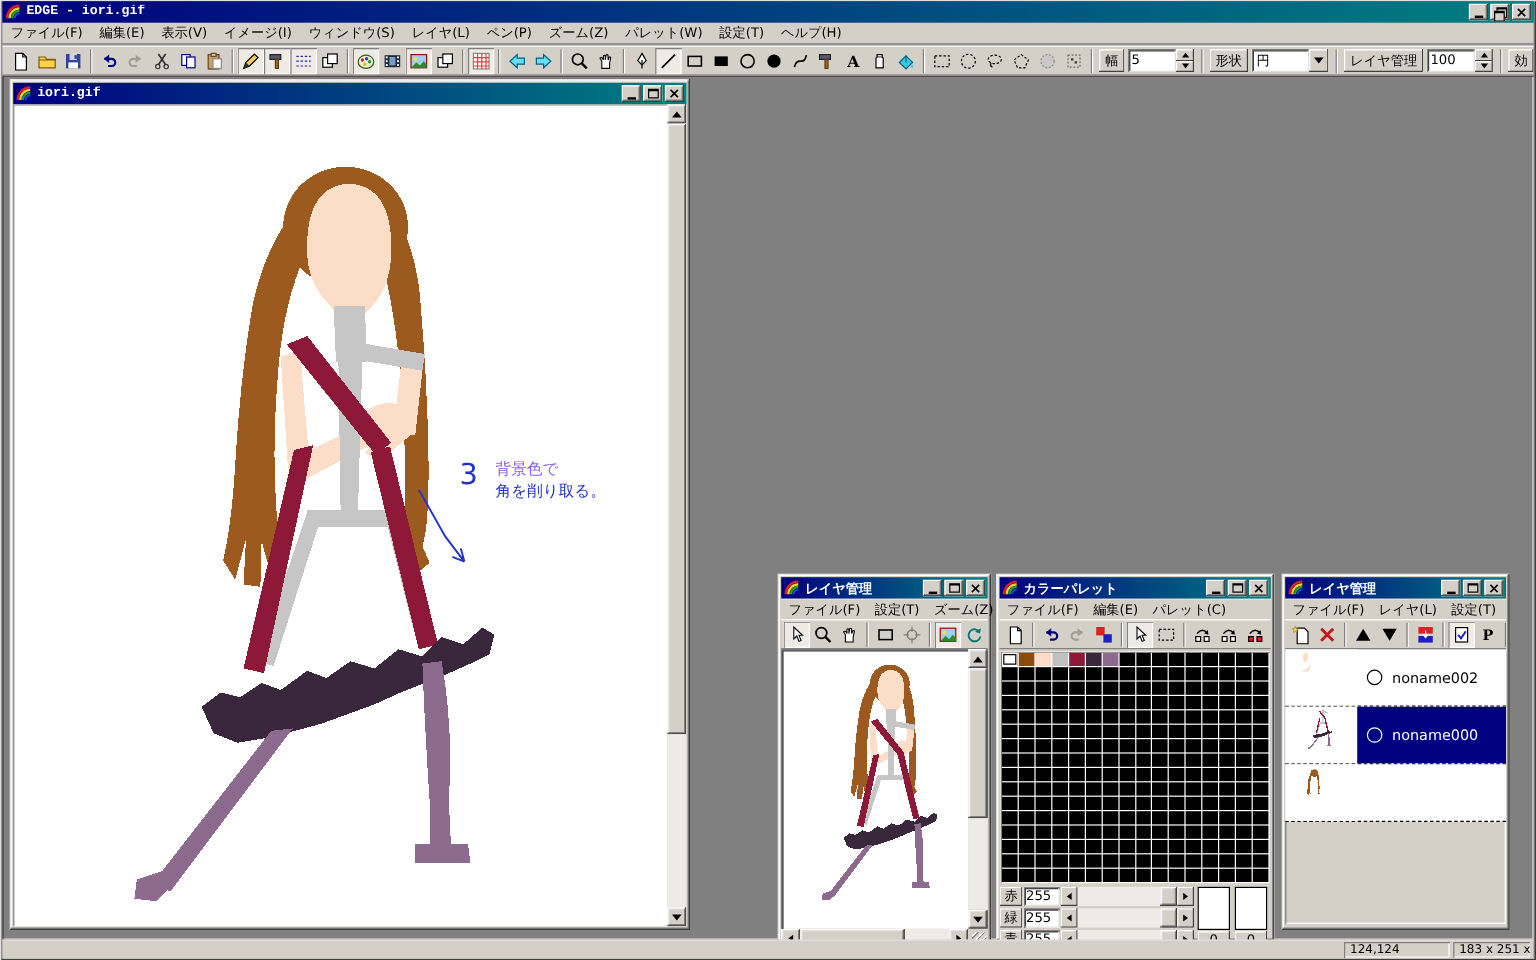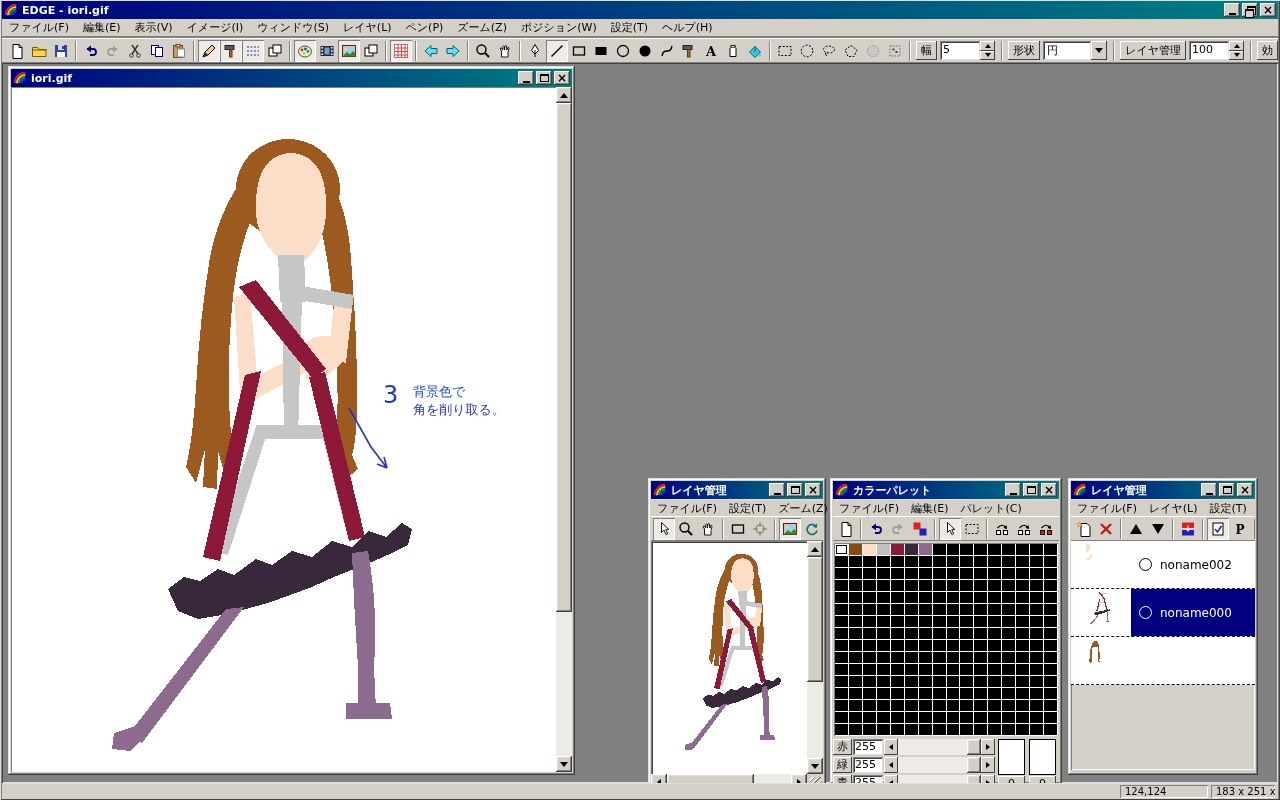--- a/index.html
+++ b/index.html
@@ -5,21 +5,21 @@
   *{margin:0;padding:0;box-sizing:border-box;}
   html,body{width:1280px;height:800px;overflow:hidden;}
   body{font-family:"DejaVu Sans","Liberation Sans",sans-serif;font-size:11px;color:#000;background:#808080;}
   #app{position:relative;width:1280px;height:800px;background:#808080;box-shadow:inset 1px 1px 0 #dfdfdf,inset -1px -1px 0 #404040;}
   .raised1{background:#D4D0C8;box-shadow:inset -1px -1px 0 #404040,inset 1px 1px 0 #fff,inset -2px -2px 0 #808080,inset 2px 2px 0 #dfdfdf;}
   .raisedthin{background:#D4D0C8;box-shadow:inset -1px -1px 0 #404040,inset 1px 1px 0 #fff;}
   .field{background:#fff;box-shadow:inset 1px 1px 0 #808080,inset -1px -1px 0 #dfdfdf,inset 2px 2px 0 #404040;}
   .winframe{position:absolute;background:#D4D0C8;box-shadow:inset -1px -1px 0 #404040,inset 1px 1px 0 #dfdfdf,inset -2px -2px 0 #808080,inset 2px 2px 0 #fff;padding:3px;}
   .titlebar{height:18px;background:linear-gradient(90deg,#000080,#008080);color:#fff;font-weight:bold;display:flex;align-items:center;gap:4px;padding:0 2px;overflow:hidden;}
   .titlebar .ticon{width:14px;height:14px;flex:0 0 auto;}
-  .titlebar .ttext{flex:1;white-space:nowrap;overflow:hidden;font-size:11px;}
+  .titlebar .ttext{flex:1;white-space:nowrap;overflow:hidden;font-size:11px;font-family:Liberation Mono, monospace;}
   .capbtns{display:flex;gap:2px;margin-left:auto;}
   .cap{width:16px;height:14px;display:flex;align-items:center;justify-content:center;background:#D4D0C8;box-shadow:inset -1px -1px 0 #404040,inset 1px 1px 0 #fff,inset -2px -2px 0 #808080;color:#000;}
   .g-min{width:7px;height:2px;background:#000;margin-top:7px;}
   .g-max{width:9px;height:8px;border:1px solid #000;border-top:2px solid #000;}
   .g-res{position:relative;width:10px;height:9px;}
   .g-res:before{content:"";position:absolute;left:2px;top:0;width:7px;height:6px;border:1px solid #000;border-top:2px solid #000;background:#D4D0C8;}
   .g-res:after{content:"";position:absolute;left:0;top:3px;width:7px;height:6px;border:1px solid #000;border-top:2px solid #000;background:#D4D0C8;}
   .g-x{font-weight:bold;font-size:12px;line-height:10px;}
 
   .menurow{display:flex;align-items:center;background:#D4D0C8;}
@@ -387,21 +387,21 @@
 
   <div id="main-menubar" class="menurow">
     <span class="menuitem">ファイル(F)</span>
     <span class="menuitem">編集(E)</span>
     <span class="menuitem">表示(V)</span>
     <span class="menuitem">イメージ(I)</span>
     <span class="menuitem">ウィンドウ(S)</span>
     <span class="menuitem">レイヤ(L)</span>
     <span class="menuitem">ペン(P)</span>
     <span class="menuitem">ズーム(Z)</span>
-    <span class="menuitem">ポジション(W)</span>
+    <span class="menuitem">パレット(W)</span>
     <span class="menuitem">設定(T)</span>
     <span class="menuitem">ヘルプ(H)</span>
   </div>
 
   <div id="main-toolbar" class="tbrow">
     <button class="tb">
         <svg>
           <use href="#i-doc"></use>
         </svg>
       </button>
@@ -657,21 +657,21 @@
       </span>
     </div>
     <div id="canvas-body">
       <div id="canvas-view">
         <svg style="position:absolute;left:95px;top:50px;width:330px;height:650px" viewBox="0 0 330 650">
           <use href="#sym-hair"></use>
           <use href="#sym-skin"></use>
           <use href="#sym-cloth"></use>
         </svg>
         <div class="anno" style="left:372px;top:294px;font-size:24px;color:#2233cc">3</div>
-        <div class="anno" style="left:402px;top:297px;font-size:13px;color:#1d4ed8">背景色で</div>
+        <div class="anno" style="left:402px;top:297px;font-size:13px;color:#8b5cf6">背景色で</div>
         <div class="anno" style="left:402px;top:315px;font-size:13px;color:#2233cc">角を削り取る。</div>
         <svg style="position:absolute;left:330px;top:315px;width:56px;height:76px" viewBox="0 0 56 76">
           <path d="M8 6 L30 45 L46 66 M46 66 L36 62 M46 66 L43 55" fill="none" stroke="#2233cc" stroke-width="1.6"></path>
         </svg>
       </div>
       <div class="vsb">
         <span class="sbbtn raised1">
             <span class="tri-up big"></span>
           </span>
         <span class="sb-track">

